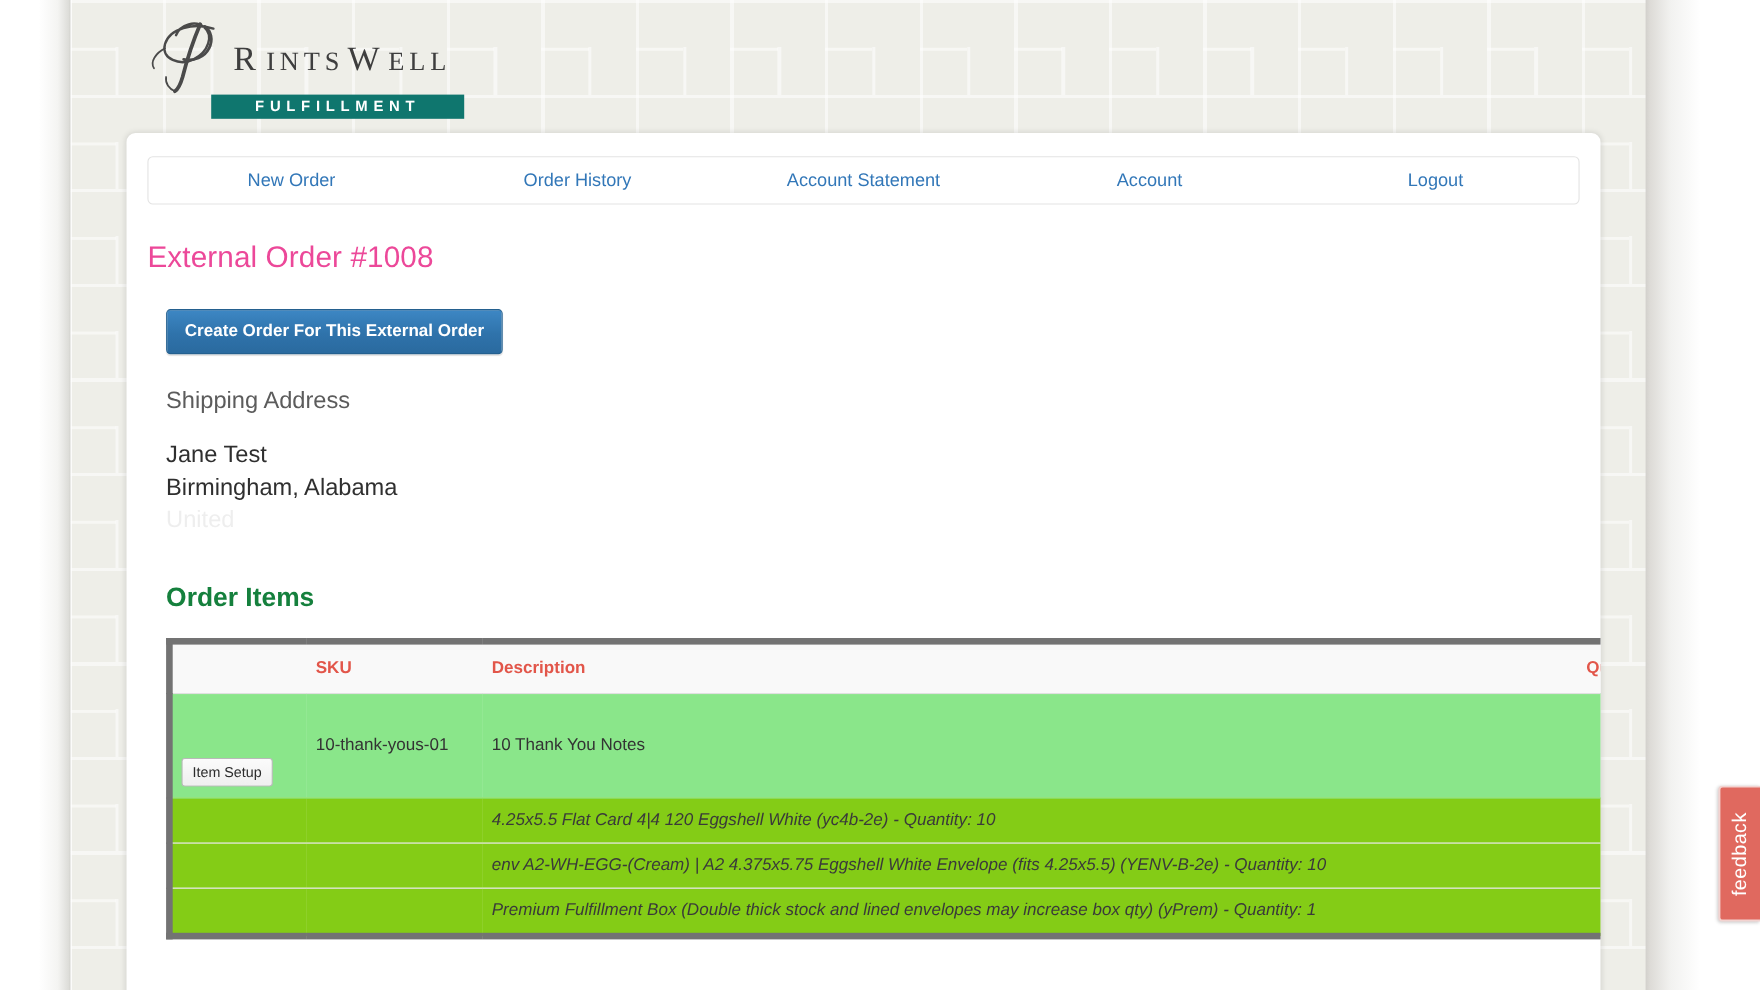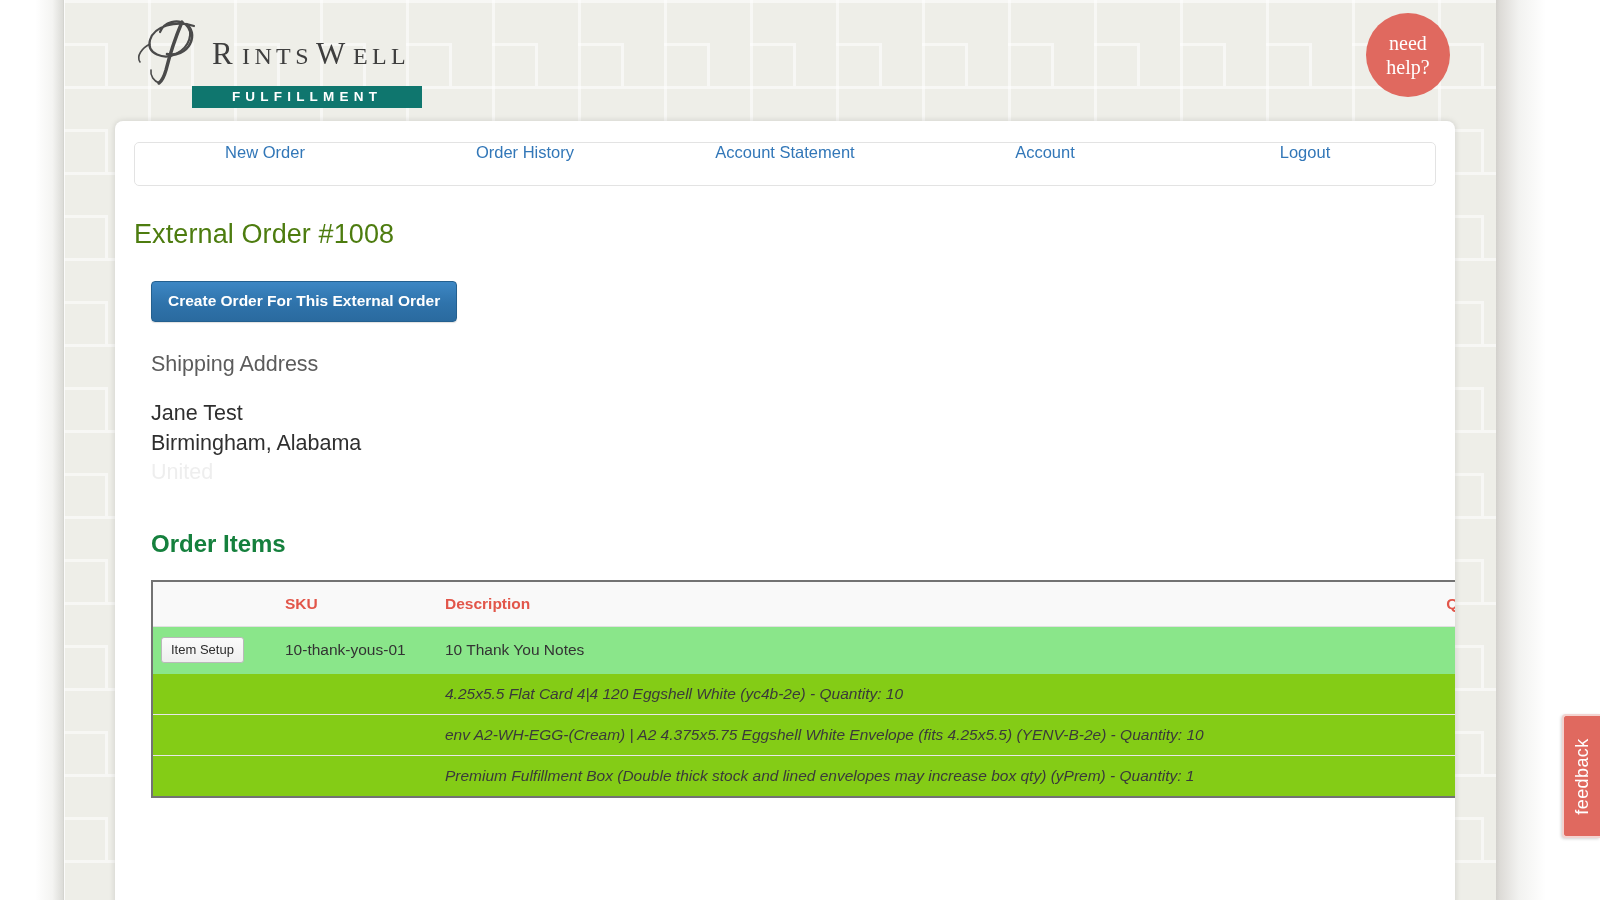--- a/index.html
+++ b/index.html
@@ -128,37 +128,38 @@
     overflow: hidden;
   }
 
   
   #main-nav {
     margin: 21px 19px 0 19px;
     height: 44px;
     border: 1px solid #e3e3e3;
     border-radius: 5px;
     display: flex;
+    align-items: center;
     background: #ffffff;
   }
   #main-nav .nav-item {
     flex: 1 1 0;
     text-align: center;
     color: #3277b8;
     font-size: 16.5px;
     text-decoration: none;
     cursor: pointer;
     white-space: nowrap;
   }
 
   #page-title {
     margin: 33px 16px 0 19px;
     font-size: 27px;
     font-weight: 400;
-    color: #4d7c0f;
+    color: #ec4899;
     letter-spacing: .1px;
   }
 
   #create-order-btn {
     display: block;
     margin: 31px 0 0 36px;
     padding: 10px 16px 11px 16px;
     background: linear-gradient(to bottom, #3d87c4 0%, #2f73ab 55%, #2a6a9f 100%);
     border: 1px solid #24608f;
     border-radius: 4px;
@@ -192,21 +193,21 @@
     font-size: 24px;
     font-weight: 700;
     color: #15803d;
   }
 
   
   #order-items-table {
     margin: 22px 19px 0 36px;
     width: 1372px;
     border-collapse: collapse;
-    border: 2px solid #737373;
+    border: 6px solid #737373;
     table-layout: fixed;
     font-size: 15.5px;
   }
   #order-items-table th {
     background: #f9f9f9;
     color: #e2564a;
     font-weight: 700;
     text-align: left;
     padding: 13px 8px 13px 8px;
     font-size: 15.5px;
@@ -241,20 +242,21 @@
     display: inline-block;
     background: linear-gradient(to bottom, #fbfbfb, #efefef);
     border: 1px solid #b9b9b9;
     border-radius: 3px;
     padding: 4px 9px 5px 9px;
     font-size: 13px;
     color: #2c2c2c;
     cursor: pointer;
     font-family: "Liberation Sans", sans-serif;
     white-space: nowrap;
+    margin-top: 48px;
   }
 
   
   #feedback-tab {
     position: absolute;
     right: 0; top: 714px;
     width: 38px; height: 124px;
     background: #e0695f;
     border: 2px solid #f3d3d0;
     border-right: none;
@@ -297,24 +299,20 @@
 
           <text x="92" y="50" font-family="'Liberation Serif', serif" font-size="31" letter-spacing="4.4" fill="#3e3e3e">R</text>
           <text x="122" y="50" font-family="'Liberation Serif', serif" font-size="24" letter-spacing="4.4" fill="#3e3e3e">INTS</text>
           <text x="196" y="50" font-family="'Liberation Serif', serif" font-size="31" letter-spacing="4.4" fill="#3e3e3e">W</text>
           <text x="233" y="50" font-family="'Liberation Serif', serif" font-size="24" letter-spacing="4.4" fill="#3e3e3e">ELL</text>
         </svg>
       </div>
       <div id="logo-fulfil">FULFILLMENT</div>
     </div>
 
-    <div id="need-help">
-      <div>need</div>
-      <div>help?</div>
-    </div>
   </div>
 
   <div id="content-card">
 
     <nav id="main-nav">
       <a class="nav-item" href="#">New Order</a>
       <a class="nav-item" href="#">Order History</a>
       <a class="nav-item" href="#">Account Statement</a>
       <a class="nav-item" href="#">Account</a>
       <a class="nav-item" href="#">Logout</a>

